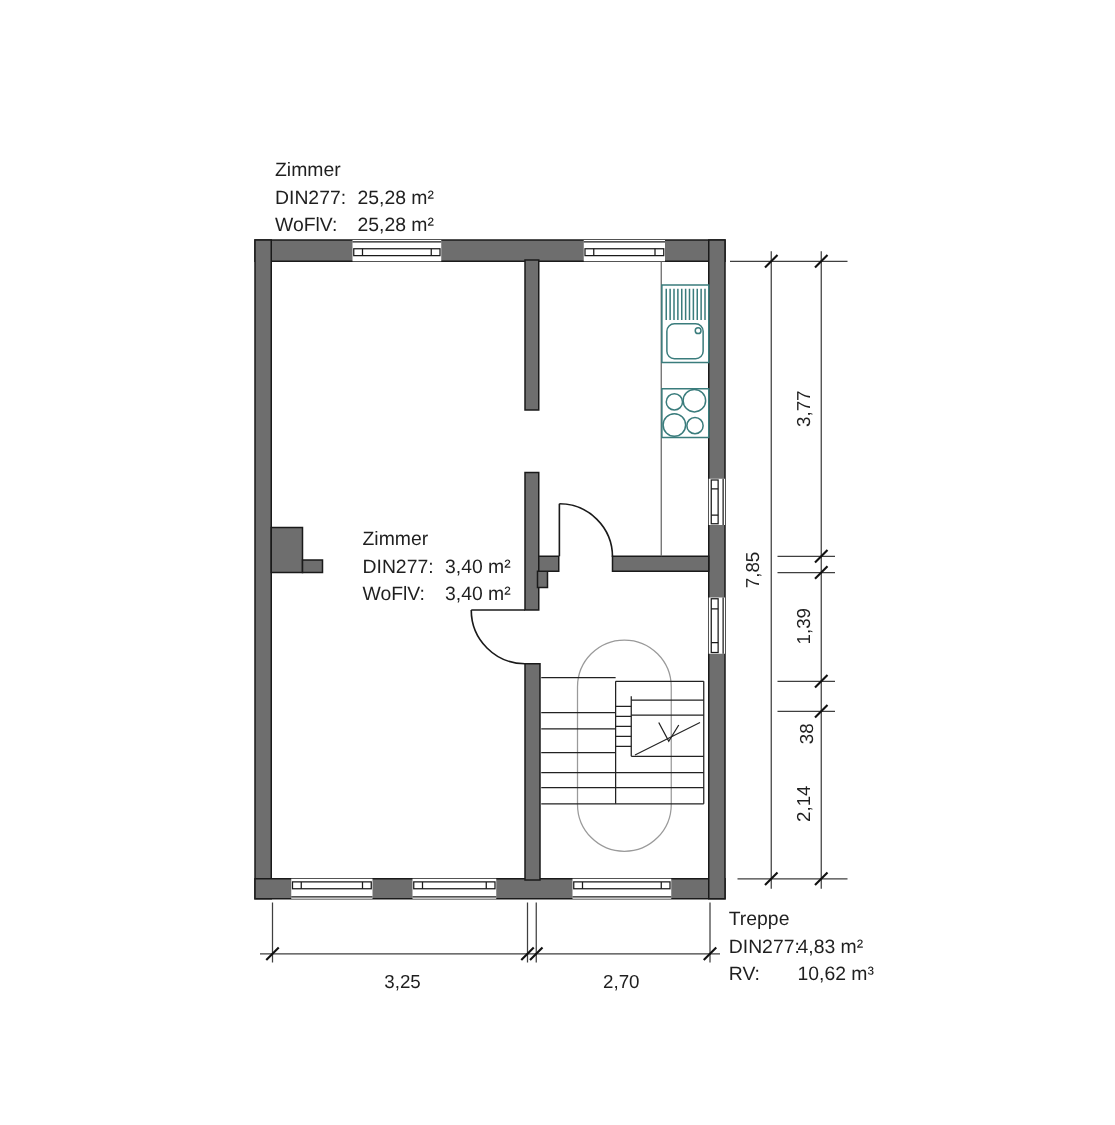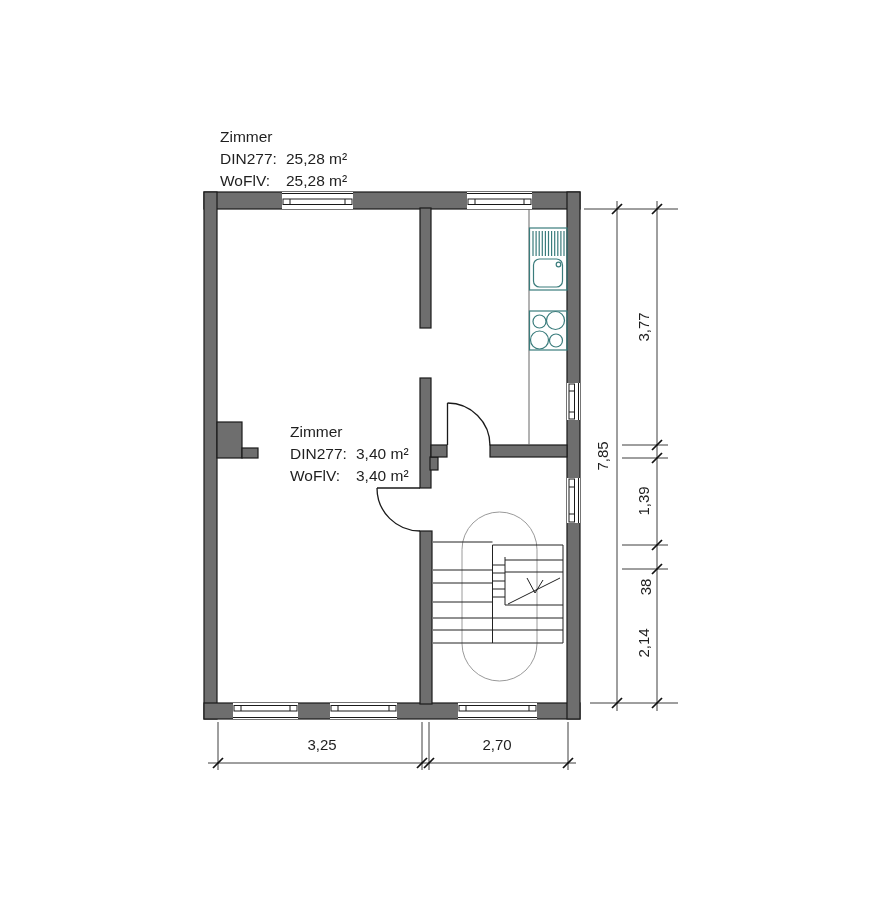--- a/index.html
+++ b/index.html
@@ -19,21 +19,21 @@
   .stair{stroke:#222;stroke-width:1;fill:none;}
   .oval{stroke:var(--oval);stroke-width:1;fill:none;}
   .dim{stroke:var(--dim);stroke-width:1;fill:none;}
   .tick{stroke:#111;stroke-width:1.7;}
   .room-label{position:absolute;color:var(--text);font-size:15.5px;line-height:22px;white-space:nowrap;}
   .room-label .k{display:inline-block;}
   .room-label.w66 .k{width:66px;}
   .room-label.w55 .k{width:55px;}
   .dim-label{position:absolute;color:var(--text);font-size:15px;text-align:center;white-space:nowrap;}
   .dim-label.v{width:80px;height:18px;transform:rotate(-90deg);}
-  .dim-label.h{width:80px;height:18px;}
+  .dim-label.h{width:80px;height:18px;margin-top:41px;}
 </style>
 </head>
 <body>
 
 <div class="plan" style="--wall: #6e6e6e; --line: #1a1a1a; --fix: #3a7c7c; --dim: #3f3f3f; --oval: #9a9a9a; --text: #1f1f1f;">
 
   <svg width="892" height="900" viewBox="0 0 892 900">
 
     <g>
       <rect class="wall" x="204" y="192" width="376" height="17"></rect>
@@ -192,20 +192,25 @@
     <div><span class="k">WoFlV:</span><span>25,28 m²</span></div>
   </div>
 
 
   <div class="room-label w66" style="left:290px;top:421px;">
     <div>Zimmer</div>
     <div><span class="k">DIN277:</span><span>3,40 m²</span></div>
     <div><span class="k">WoFlV:</span><span>3,40 m²</span></div>
   </div>
 
+  <div class="room-label w55" style="left:583px;top:725px;">
+    <div>Treppe</div>
+    <div><span class="k">DIN277:</span><span>4,83 m²</span></div>
+    <div><span class="k">RV:</span><span>10,62 m³</span></div>
+  </div>
 
   <div class="dim-label v" style="left:563px;top:447px;">7,85</div>
   <div class="dim-label v" style="left:604px;top:318px;">3,77</div>
   <div class="dim-label v" style="left:604px;top:492px;">1,39</div>
   <div class="dim-label v" style="left:606px;top:578px;">38</div>
   <div class="dim-label v" style="left:604px;top:634px;">2,14</div>
   <div class="dim-label h" style="left:282px;top:736px;">3,25</div>
   <div class="dim-label h" style="left:457px;top:736px;">2,70</div>
 
 </div>

